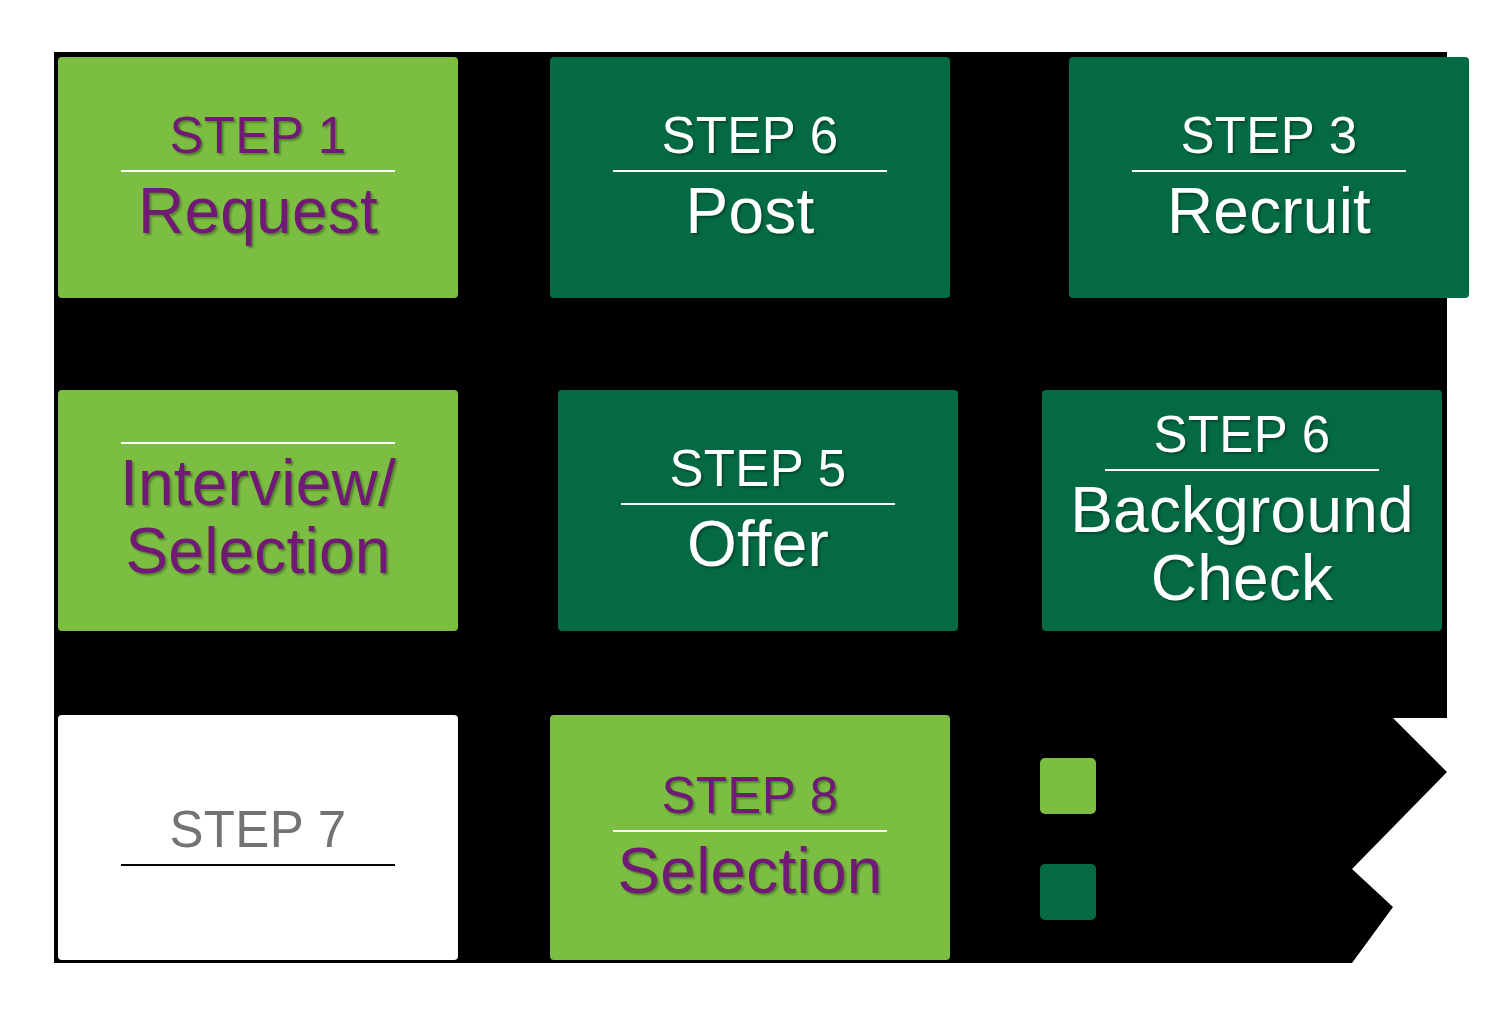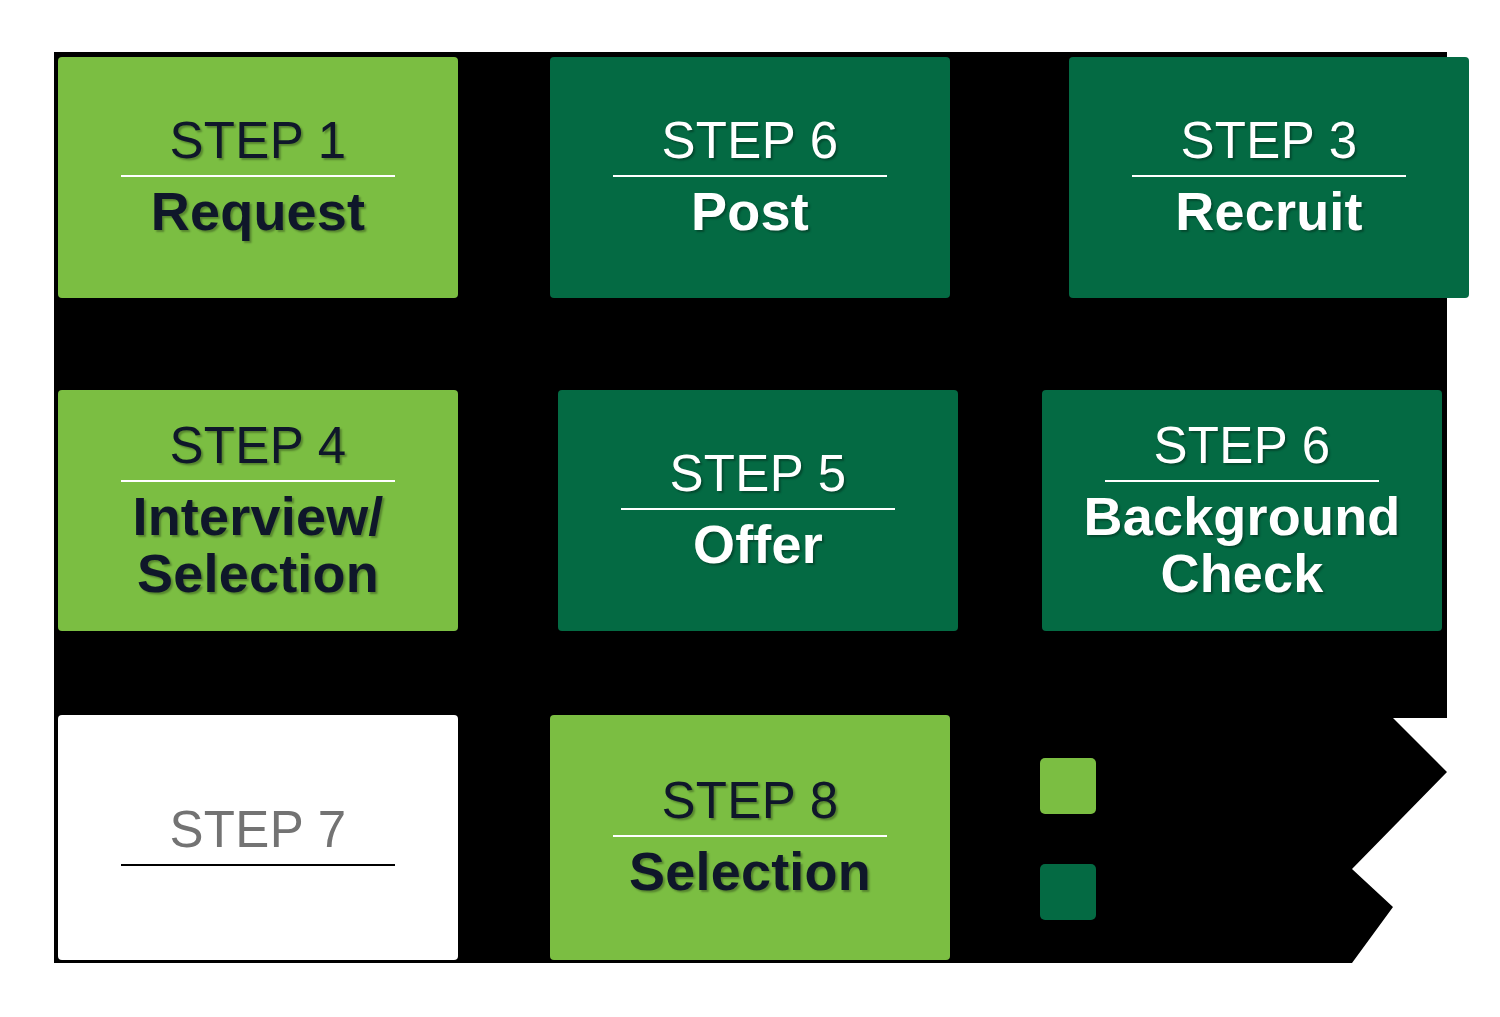--- a/index.html
+++ b/index.html
@@ -43,29 +43,29 @@
     letter-spacing: 0.4px;
     white-space: nowrap;
   }
   .step-box .step-rule {
     height: 2px;
     width: 72%;
     margin: 7px 0 6px 0;
     background: #ffffff;
   }
   .step-box .step-name {
-    font-size: 54px;
-    font-weight: 700;
+    font-size: 64px;
+    font-weight: 400;
     letter-spacing: 0.2px;
   }
   .step-box .step-name .ln { display: block; }
 
   .theme-light {
     background: #7bbe42;
-    color: #0f172a;
+    color: #701a75;
   }
   .theme-dark {
     background: #046a43;
     color: #ffffff;
   }
   .theme-white {
     background: #ffffff;
     color: #737373;
   }
   .theme-light .step-label,
@@ -125,21 +125,20 @@
 
   <div class="step-box theme-dark" id="step-3">
     <div class="step-label">STEP 3</div>
     <div class="step-rule"></div>
     <div class="step-name">
       <span class="ln">Recruit</span>
     </div>
   </div>
 
   <div class="step-box theme-light" id="step-4">
-    <div class="step-label">STEP 4</div>
     <div class="step-rule"></div>
     <div class="step-name">
       <span class="ln">Interview/</span>
       <span class="ln">Selection</span>
     </div>
   </div>
 
   <div class="step-box theme-dark" id="step-5">
     <div class="step-label">STEP 5</div>
     <div class="step-rule"></div>

